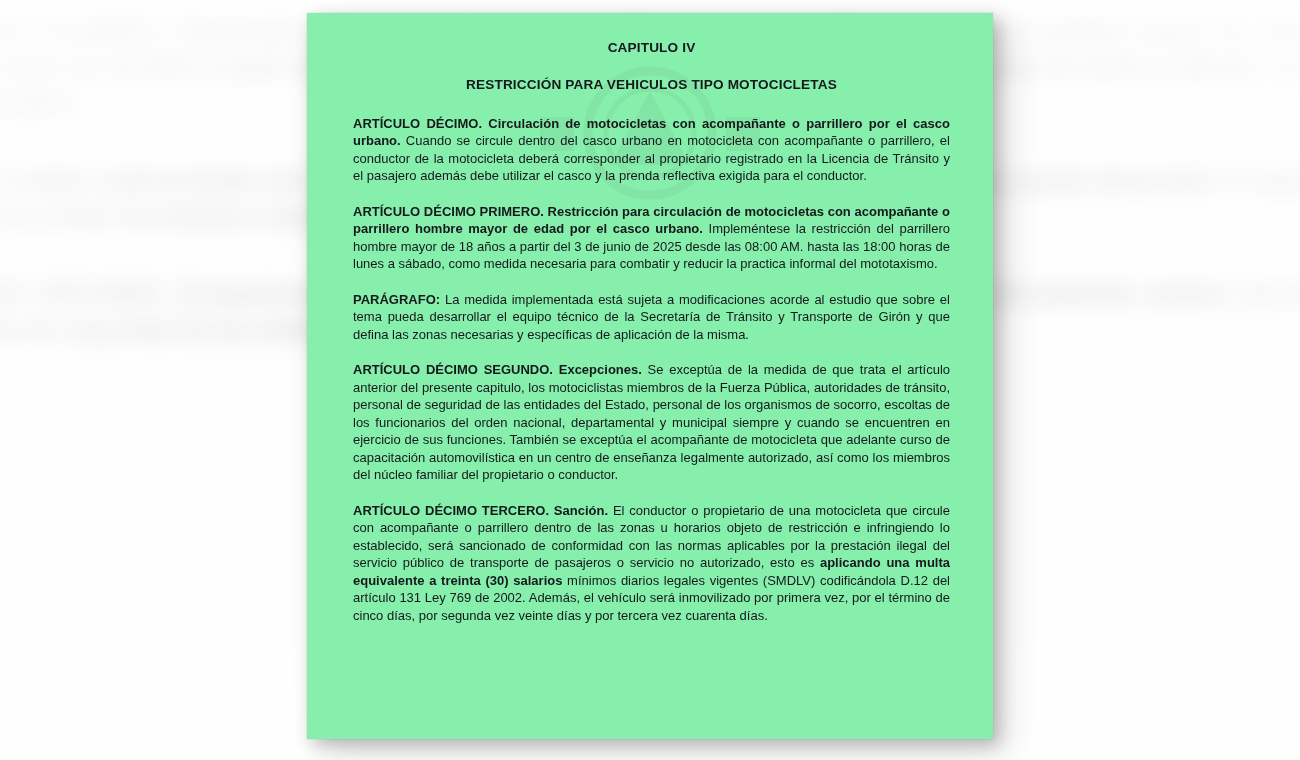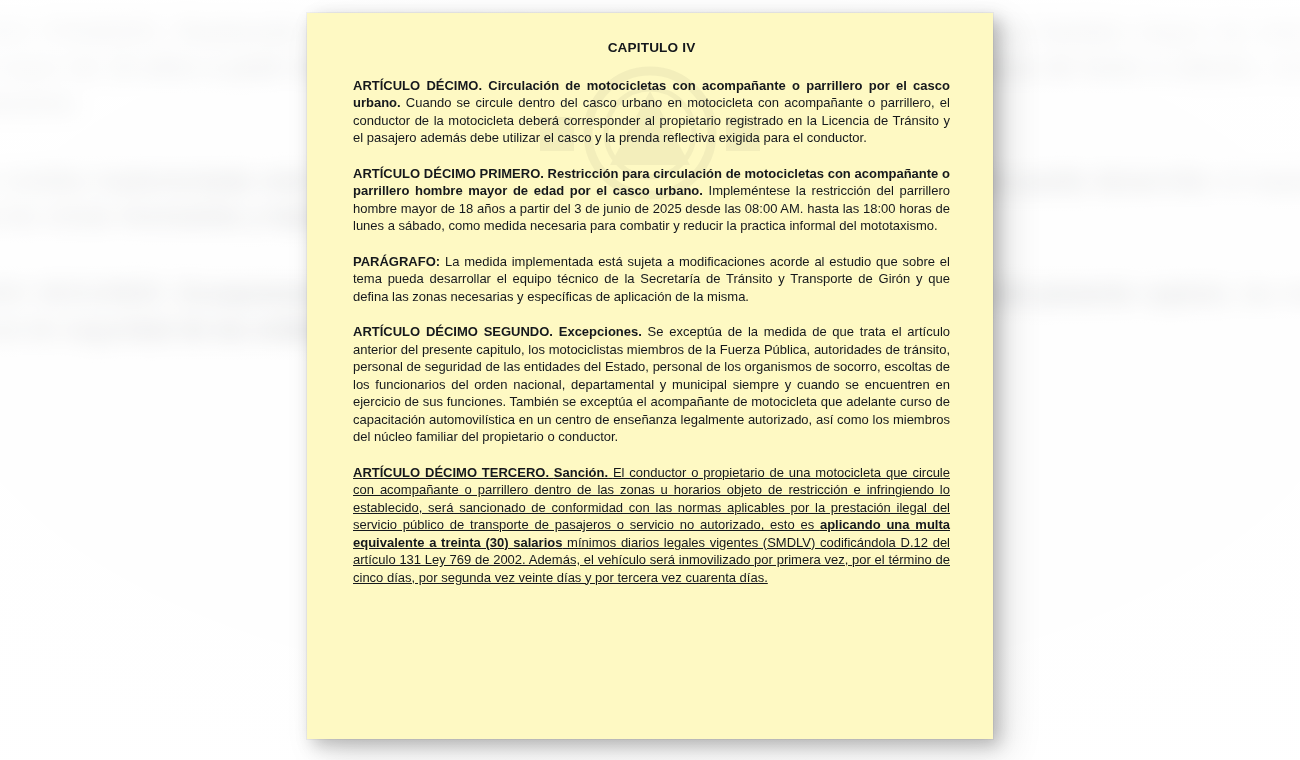--- a/index.html
+++ b/index.html
@@ -53,21 +53,21 @@
     z-index: 1;
   }
 
   
   #page-card {
     position: absolute;
     left: 307px;
     top: 13px;
     width: 686px;
     height: 726px;
-    background: #fef9c3;
+    background: #86efac;
     z-index: 2;
     box-shadow:
       0 0 0 1px rgba(0,0,0,0.045),
       6px 6px 16px rgba(0,0,0,0.22),
       14px 14px 34px rgba(0,0,0,0.12);
     overflow: hidden;
   }
 
   
   #watermark {
@@ -105,21 +105,21 @@
 
   .para {
     font-size: 13px;
     line-height: 1.345;
     text-align: justify;
     text-justify: inter-word;
     margin: 0 0 18px 0;
     color: #15181c;
     hyphens: none;
   }
-  .para:last-child { margin-bottom: 7px; text-decoration: underline; }
+  .para:last-child { margin-bottom: 7px; }
   .para b { font-weight: bold; }
 
   
   #doc { text-rendering: optimizeLegibility; }
 </style>
 </head>
 <body>
 
 <div id="backdrop">
   <div id="backdrop-inner">
@@ -139,20 +139,21 @@
     <circle cx="150" cy="80" r="44" fill="none" stroke="#444" stroke-width="5"></circle>
     <path d="M110 112 L150 38 L190 112 Z" fill="#444"></path>
     <rect x="40" y="64" width="34" height="34" fill="#444"></rect>
     <rect x="226" y="64" width="34" height="34" fill="#444"></rect>
   </svg>
 
   <div id="doc">
 
     <div class="doc-heading h1">CAPITULO IV</div>
 
+    <div class="doc-heading h2">RESTRICCIÓN PARA VEHICULOS TIPO MOTOCICLETAS</div>
 
     <p class="para"><b>ARTÍCULO DÉCIMO.</b> <b>Circulación de motocicletas con acompañante o parrillero por el casco urbano.</b> <span>Cuando se circule dentro del casco urbano en motocicleta con acompañante o parrillero, el conductor de la motocicleta deberá corresponder al propietario registrado en la Licencia de Tránsito y el pasajero además debe utilizar el casco y la prenda reflectiva exigida para el conductor.</span></p>
 
     <p class="para"><b>ARTÍCULO DÉCIMO PRIMERO.</b> <b>Restricción para circulación de motocicletas con acompañante o parrillero hombre mayor de edad por el casco urbano.</b> <span>Impleméntese la restricción del parrillero hombre mayor de 18 años a partir del 3 de junio de 2025 desde las 08:00 AM. hasta las 18:00 horas de lunes a sábado, como medida necesaria para combatir y reducir la practica informal del mototaxismo.</span></p>
 
     <p class="para"><b>PARÁGRAFO:</b> <span>La medida implementada está sujeta a modificaciones acorde al estudio que sobre el tema pueda desarrollar el equipo técnico de la Secretaría de Tránsito y Transporte de Girón y que defina las zonas necesarias y específicas de aplicación de la misma.</span></p>
 
     <p class="para"><b>ARTÍCULO DÉCIMO SEGUNDO.</b> <b>Excepciones.</b> <span>Se exceptúa de la medida de que trata el artículo anterior del presente capitulo, los motociclistas miembros de la Fuerza Pública, autoridades de tránsito, personal de seguridad de las entidades del Estado, personal de los organismos de socorro, escoltas de los funcionarios del orden nacional, departamental y municipal siempre y cuando se encuentren en ejercicio de sus funciones. También se exceptúa el acompañante de motocicleta que adelante curso de capacitación automovilística en un centro de enseñanza legalmente autorizado, así como los miembros del núcleo familiar del propietario o conductor.</span></p>
 
     <p class="para"><b>ARTÍCULO DÉCIMO TERCERO.</b> <b>Sanción.</b> <span>El conductor o propietario de una motocicleta que circule con acompañante o parrillero dentro de las zonas u horarios objeto de restricción e infringiendo lo establecido, será sancionado de conformidad con las normas aplicables por la prestación ilegal del servicio público de transporte de pasajeros o servicio no autorizado, esto es </span><b>aplicando una multa equivalente a treinta (30) salarios</b><span> mínimos diarios legales vigentes (SMDLV) codificándola D.12 del artículo 131 Ley 769 de 2002. Además, el vehículo será inmovilizado por primera vez, por el término de cinco días, por segunda vez veinte días y por tercera vez cuarenta días.</span></p>

